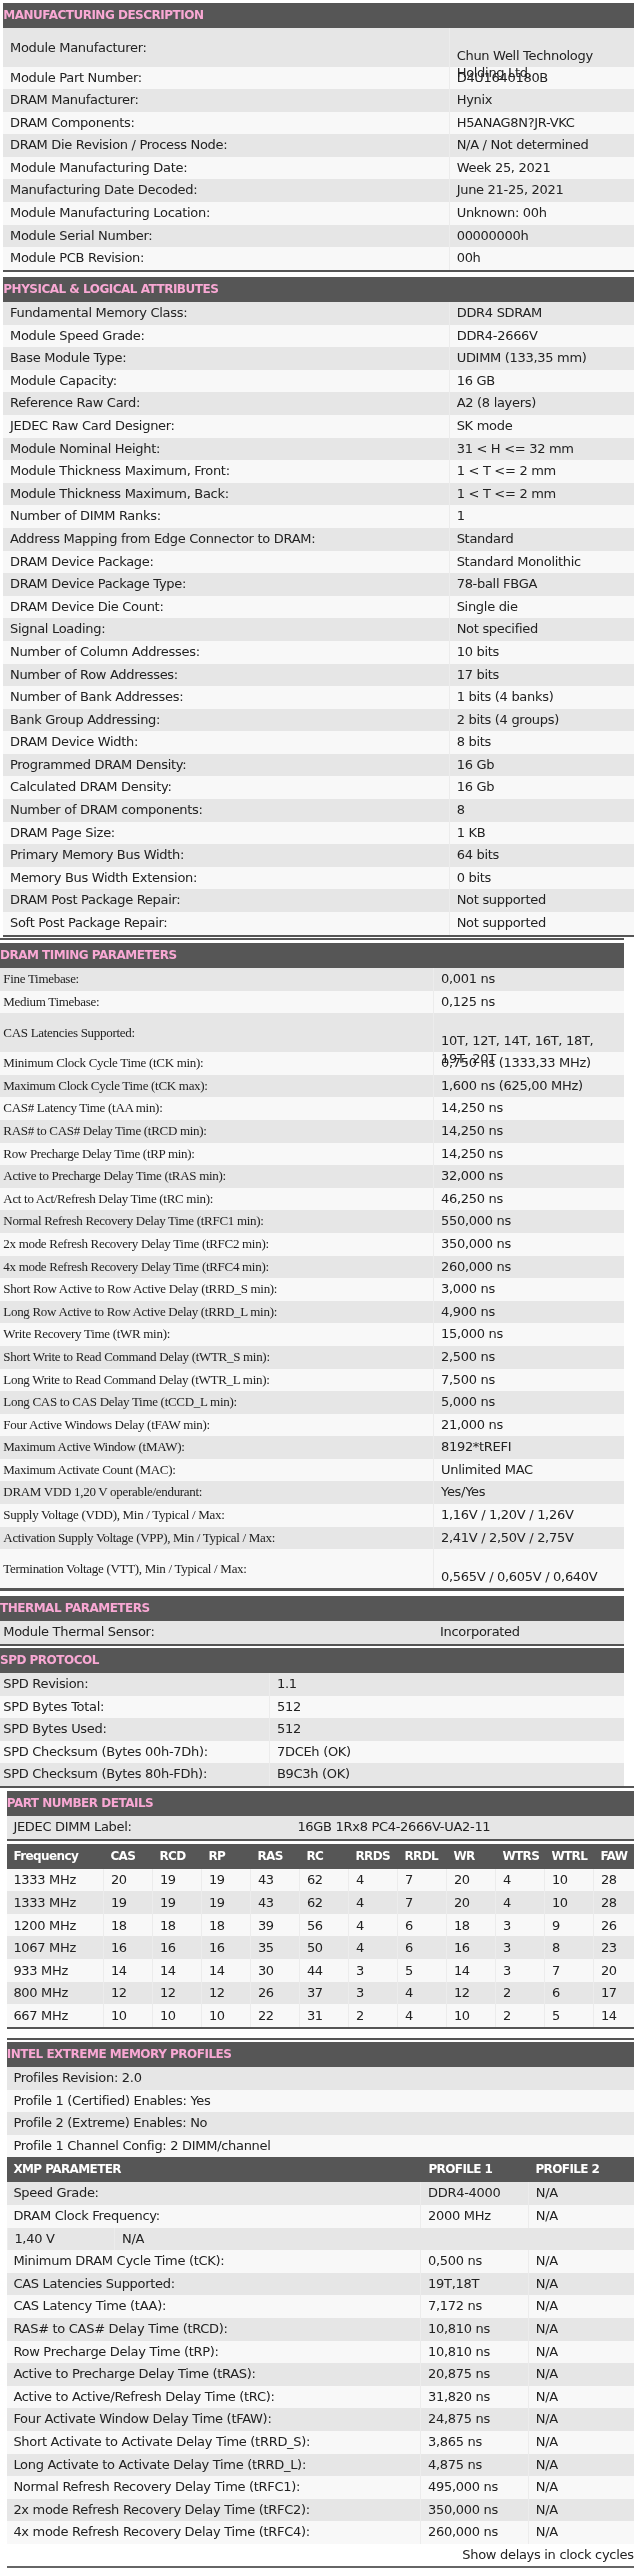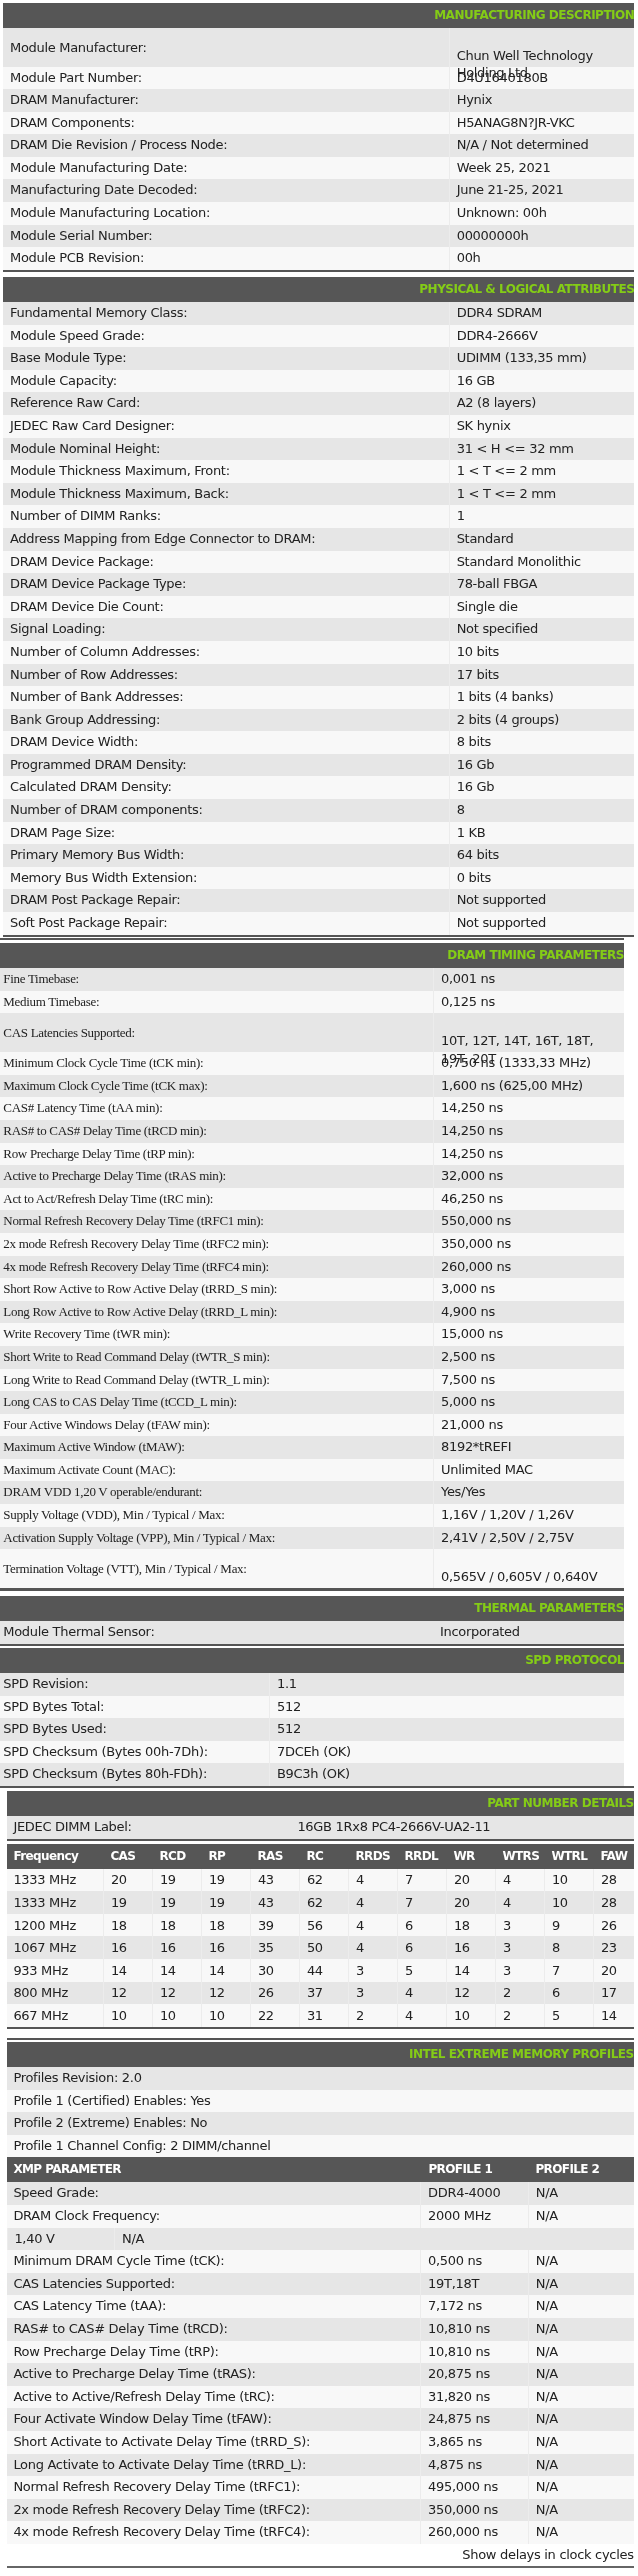--- a/index.html
+++ b/index.html
@@ -12,21 +12,21 @@
     .sec-mfg { left: 3.3px; top: 2.5px; width: 631px; }
     .sec-phys { left: 3.3px; top: 277px; width: 631px; }
     .sec-timing { left: 0px; top: 943px; width: 624px; }
     .sec-thermal { left: 0px; top: 1596px; width: 624px; }
     .sec-spd { left: 0px; top: 1648px; width: 624px; }
     .sec-part { left: 6.7px; top: 1791px; width: 627px; }
     .sec-xmp { left: 6.7px; top: 2042px; width: 627px; }
     .sec-topline { position: absolute; left: 0; right: 0; top: -5px; height: 1.7px; background: #555; }
 
     .hdr {
-      background: #565656; color: #84cc16; font-weight: bold; text-align: right;
+      background: #565656; color: #f9a8d4; font-weight: bold; text-align: left;
       height: 25px; line-height: 25px; font-size: 12px; letter-spacing: -0.5px;
       font-family: "DejaVu Sans", sans-serif;
     }
     .row { display: flex; height: 22.6px; line-height: 22.6px; }
     .row.tall { height: 39px; }
     .row:nth-child(odd) { background: #e6e6e6; }
     .row:nth-child(even) { background: #f8f8f8; }
     .rows .row .lbl { padding-left: 6.7px; white-space: nowrap; overflow: hidden; }
     .rows .row .val { padding-left: 6.7px; border-left: 0.8px solid #ececec; white-space: nowrap; }
     .row.tall .val { line-height: 17.6px; padding-top: 19px; white-space: normal; }
@@ -142,21 +142,21 @@
       <div class="row">
         <div class="lbl">Module Capacity:</div>
         <div class="val">16 GB</div>
       </div>
       <div class="row">
         <div class="lbl">Reference Raw Card:</div>
         <div class="val">A2 (8 layers)</div>
       </div>
       <div class="row">
         <div class="lbl">JEDEC Raw Card Designer:</div>
-        <div class="val">SK hynix</div>
+        <div class="val">SK mode</div>
       </div>
       <div class="row">
         <div class="lbl">Module Nominal Height:</div>
         <div class="val">31 &lt; H &lt;= 32 mm</div>
       </div>
       <div class="row">
         <div class="lbl">Module Thickness Maximum, Front:</div>
         <div class="val">1 &lt; T &lt;= 2 mm</div>
       </div>
       <div class="row">

